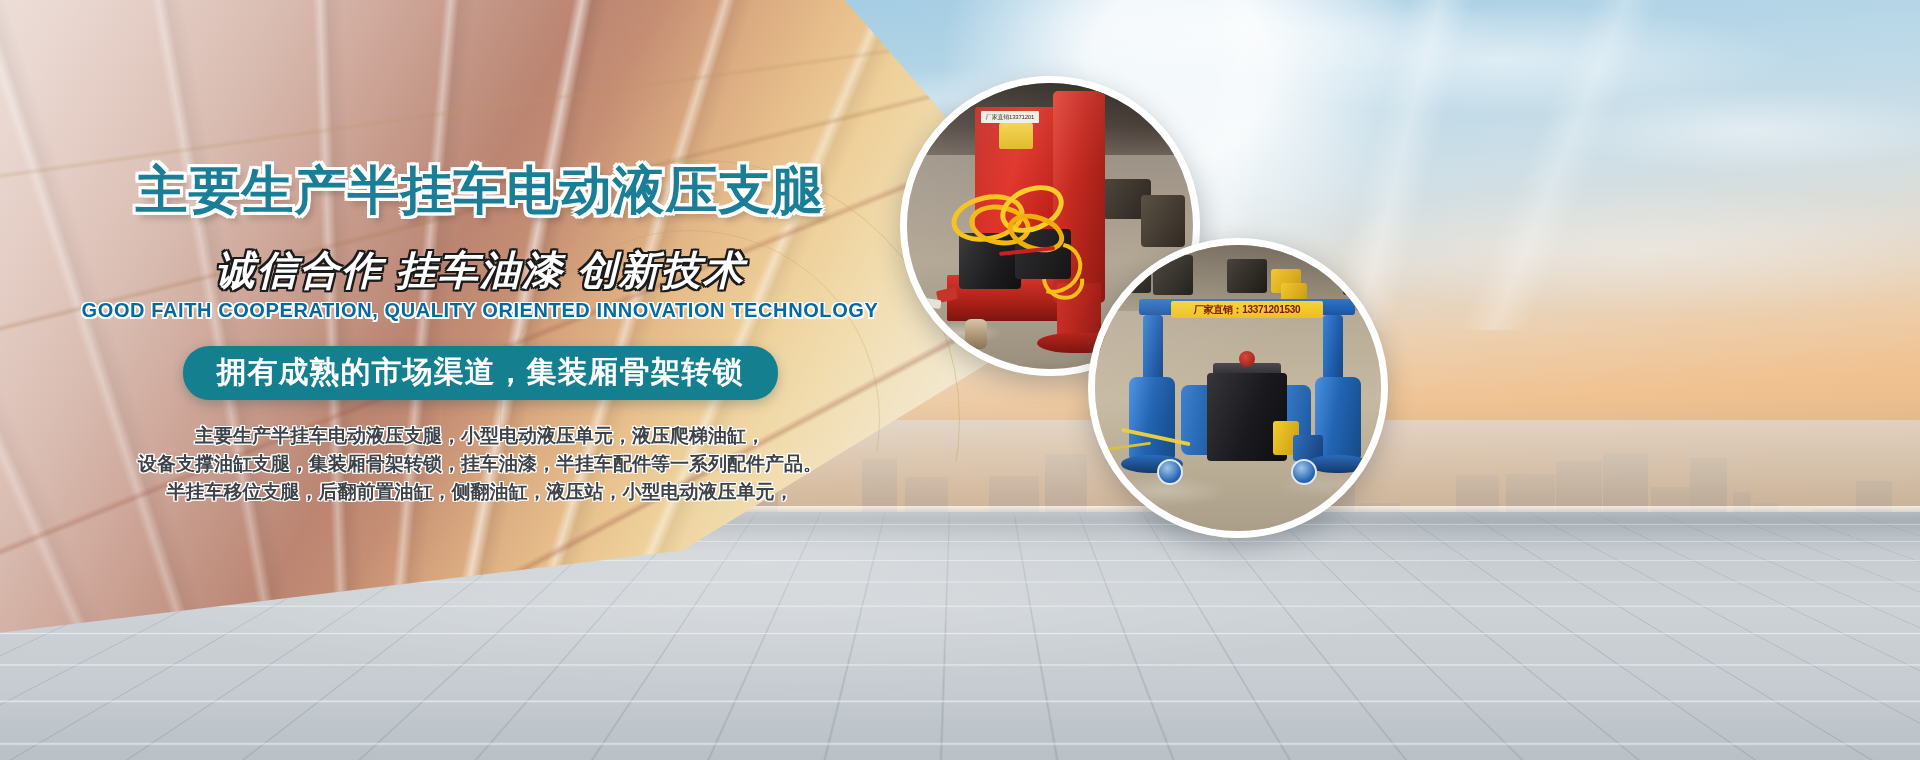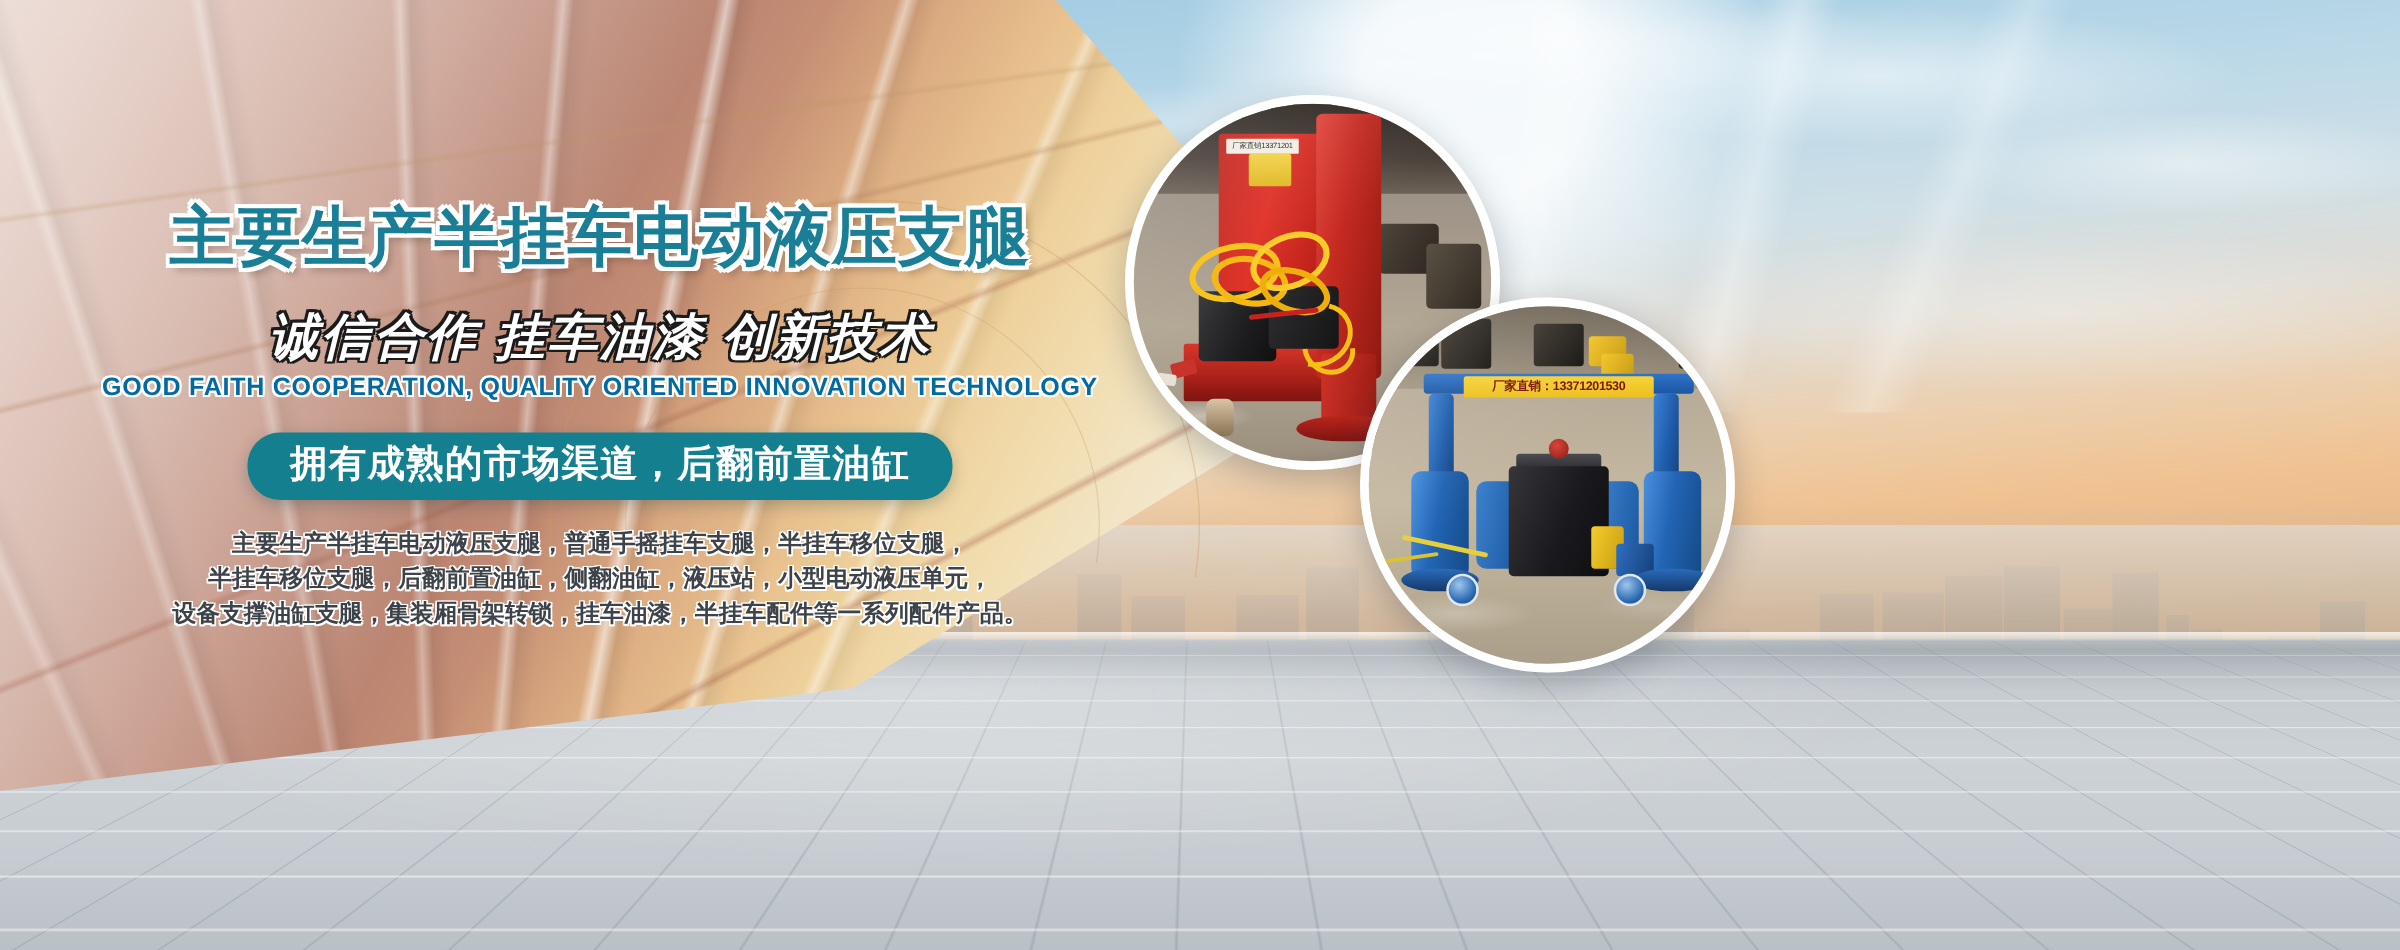--- a/index.html
+++ b/index.html
@@ -494,27 +494,27 @@
 
   <div class="copy">
 
     <div class="title">主要生产半挂车电动液压支腿</div>
 
     <div class="subtitle">诚信合作 挂车油漆 创新技术</div>
 
     <div class="tagline-en">GOOD FAITH COOPERATION, QUALITY ORIENTED INNOVATION TECHNOLOGY</div>
 
     <div class="pill-wrap">
-      <div class="pill">拥有成熟的市场渠道，后翻前置油缸</div>
+      <div class="pill">拥有成熟的市场渠道，集装厢骨架转锁</div>
     </div>
 
     <div class="desc">
-      <span>主要生产半挂车电动液压支腿，普通手摇挂车支腿，半挂车移位支腿，</span>
+      <span>主要生产半挂车电动液压支腿，小型电动液压单元，液压爬梯油缸，</span>
+      <span>设备支撑油缸支腿，集装厢骨架转锁，挂车油漆，半挂车配件等一系列配件产品。</span>
       <span>半挂车移位支腿，后翻前置油缸，侧翻油缸，液压站，小型电动液压单元，</span>
-      <span>设备支撑油缸支腿，集装厢骨架转锁，挂车油漆，半挂车配件等一系列配件产品。</span>
     </div>
 
   </div>
 
   <div class="photo photo-red">
     <div class="ph-red-bg"></div>
     <div class="ph-red-dark"></div>
     <div class="scrap3"></div>
     <div class="scrap4"></div>
     <div class="ph-red-base"></div>

